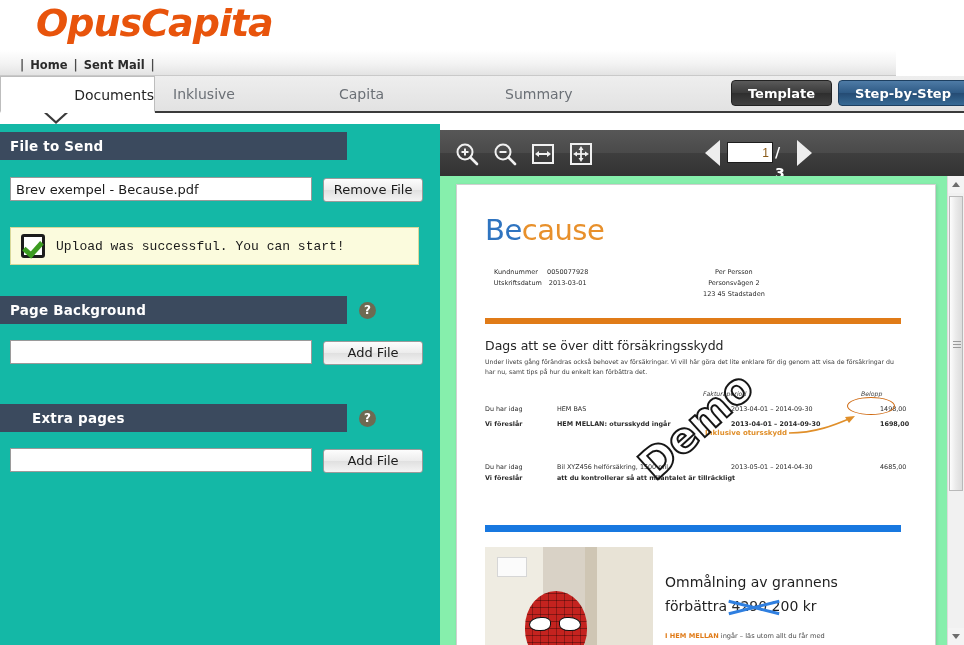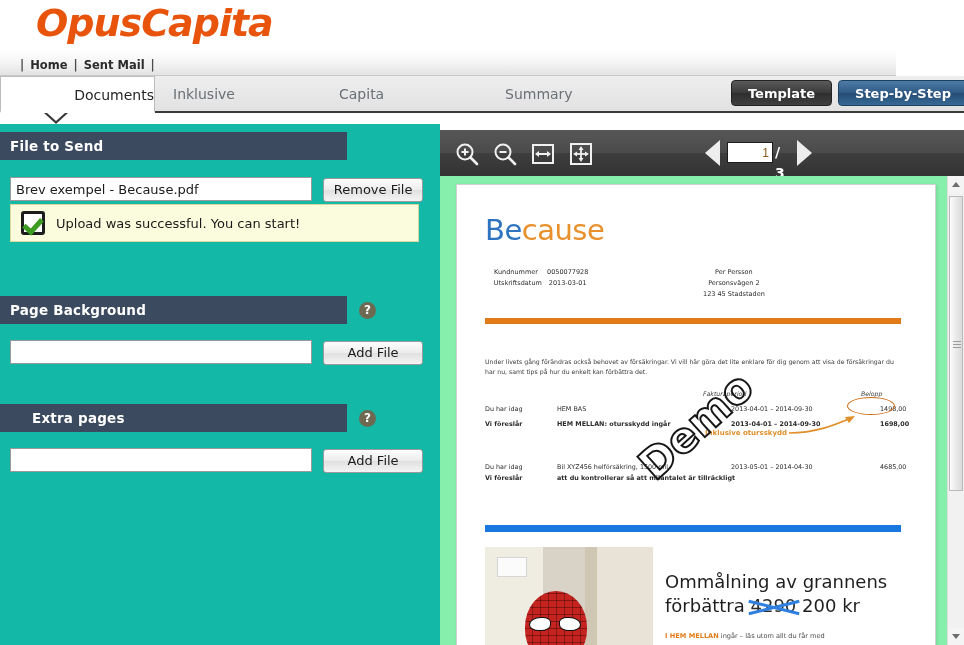--- a/index.html
+++ b/index.html
@@ -197,21 +197,21 @@
   }
   .ph-web { position:absolute; left:0; top:0; width:100%; height:100%;
             border-radius:50% 50% 46% 46%;
             background:
               repeating-linear-gradient(0deg, transparent 0 6px, rgba(0,0,0,.33) 6px 7px),
               repeating-linear-gradient(90deg, transparent 0 7px, rgba(0,0,0,.28) 7px 8px); }
   .ph-eye { position:absolute; width:22px; height:14px; background:#ffffff;
             border:1.6px solid #111; border-radius:60% 40% 50% 50%; top:26px; }
   .ph-eye.l { left:4px; } .ph-eye.r { left:34px; transform:scaleX(-1); }
   .bigtxt { position:absolute; left:208px; top:385px; width:236px;
-            font-size:18px; color:#1e1e1e; line-height:24px; }
+            font-size:14px; color:#1e1e1e; line-height:24px; }
   .strike { position:relative; display:inline-block; color:#2d2d2d; }
   .strike:before, .strike:after {
     content:""; position:absolute; left:-3px; top:50%; width:52px; height:2.5px;
     background:#2f7fe0; transform-origin:center;
   }
   .strike:before { transform:rotate(14deg); } .strike:after { transform:rotate(-14deg); }
   .orangeline { position:absolute; left:208px; top:446px; width:236px;
                 font-size:6.6px; line-height:10px; }
   .orangeline .hl { color:#e07b18; font-weight:bold; }
   .orangeline .nm { color:#4a4a4a; }
@@ -253,21 +253,21 @@
 
   <div class="leftcol">
 
     <div class="panelhead" style="position:absolute; left:0; top:8px;">
       <span>File to Send</span>
     </div>
     <div class="row" style="left:10px; top:53px;">
       <input class="txtin" type="text" value="Brev exempel - Because.pdf" style="">
       <span class="gbtn" style="margin-left:6px;">Remove File</span>
     </div>
-    <div class="alert" style="position:absolute; left:10px; top:80px;">
+    <div class="alert" style="position:absolute; left:10px; top:103px;font-family:Liberation Mono, monospace;">
       <span class="chk"></span>
       <span class="msg">Upload was successful. You can start!</span>
     </div>
 
     <div class="panelhead" style="position:absolute; left:0; top:172px;">
       <span>Page Background</span>
     </div>
     <div class="helpicon" style="left:359px; top:178px;">?</div>
     <div class="row" style="left:10px; top:216px;">
       <input class="txtin" type="text" value="" style="">
@@ -345,20 +345,21 @@
             <div><span class="k">Utskriftsdatum</span><span>2013-03-01</span></div>
           </div>
 
           <div class="meta right">
             <div>Per Persson</div>
             <div>Personsvägen 2</div>
             <div>123 45 Stadstaden</div>
           </div>
 
           <div class="obar"></div>
+          <div class="h1">Dags att se över ditt försäkringsskydd</div>
           <div class="ptxt">Under livets gång förändras också behovet av försäkringar.  Vi vill här göra det lite enklare för dig genom att visa de försäkringar du har nu, samt tips på hur du enkelt kan förbättra det.</div>
 
           <div class="thead" style="left:246px;">Fakturaperiod</div>
           <div class="thead" style="left:404px;">Belopp</div>
 
           <div class="trow" style="left:28px; top:220px; width:416px;">
             <span class="c-lab">Du har idag</span>
             <span class="c-desc">HEM BAS</span>
             <span class="c-per">2013-04-01 – 2014-09-30</span>
             <span class="c-amt">1498,00</span>

